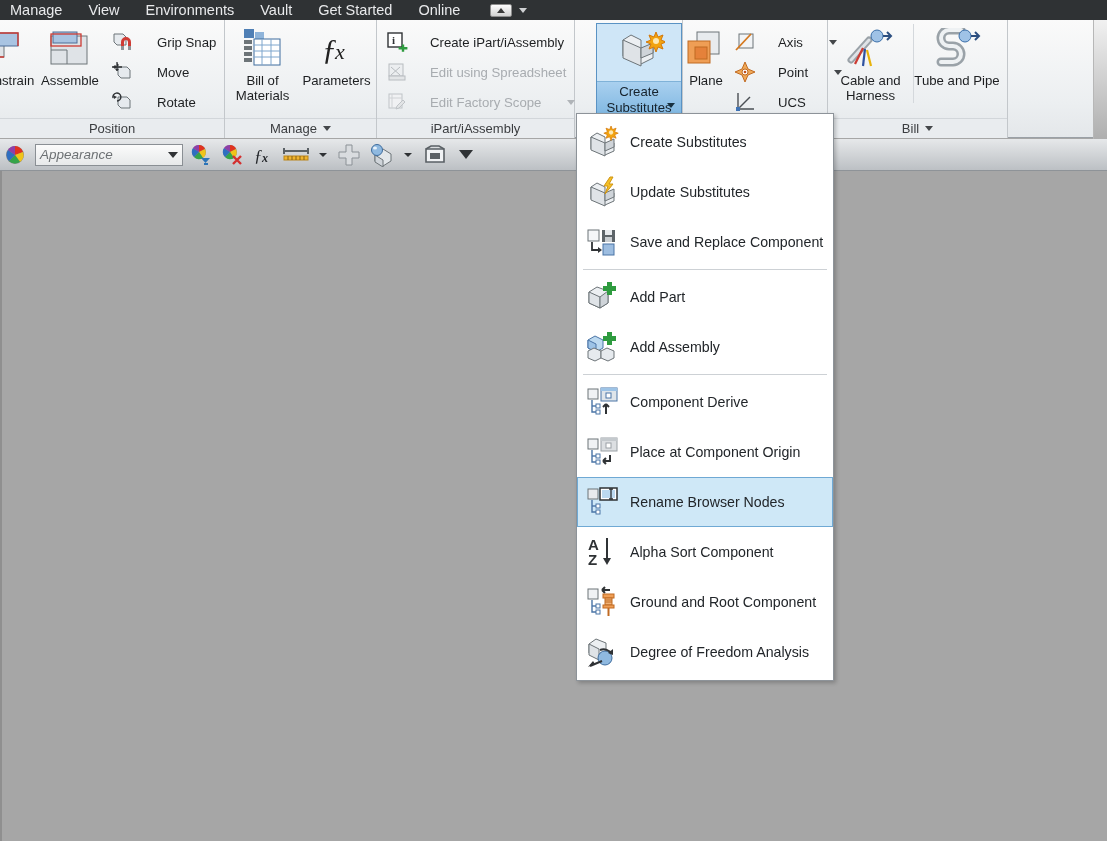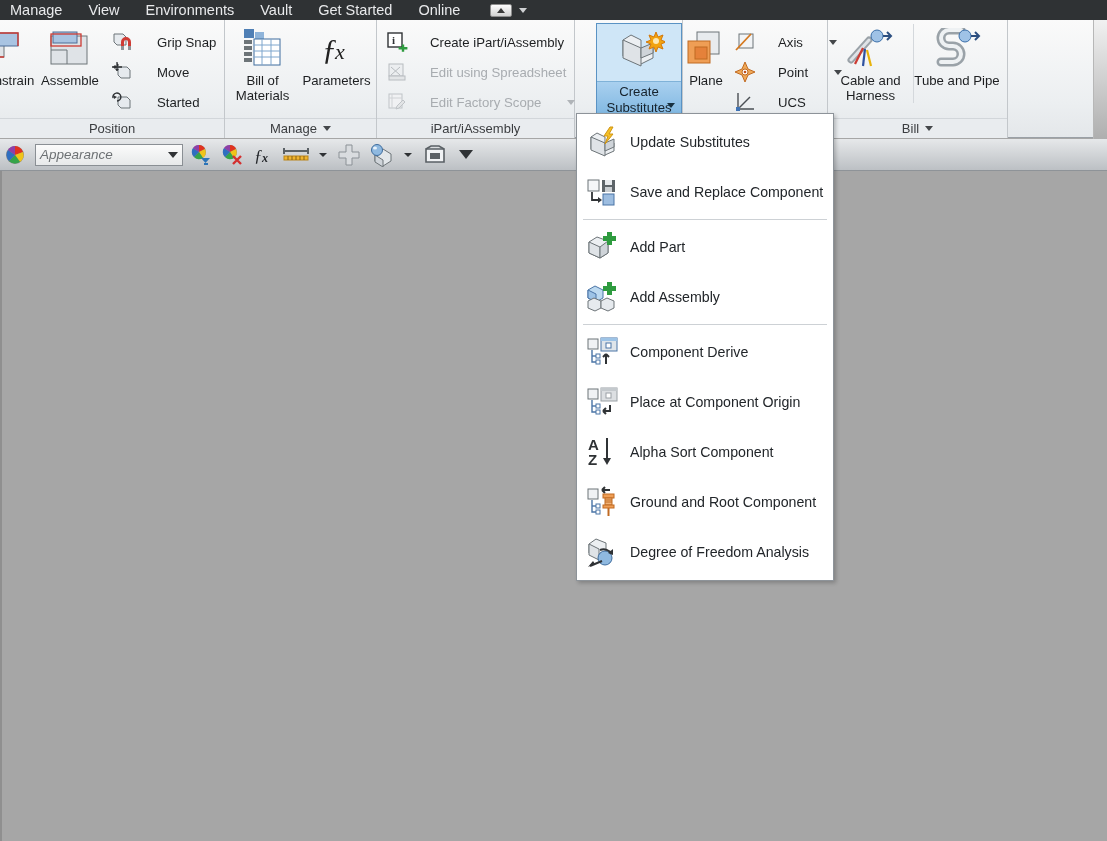--- a/index.html
+++ b/index.html
@@ -239,21 +239,21 @@
               <span class="lbl">Move</span>
             </div>
             <div class="smallbtn">
               <span class="micon" style="width:24px;height:24px">
                 <svg width="24" height="22" viewBox="0 0 24 22">
                   <path d="M7 6 h9 l3 3 v8 h-9 l-3 -3 z" fill="#e6eaee" stroke="#6d7478"></path>
                   <path d="M2 7 a4 4 0 1 1 4 3" fill="none" stroke="#2f3235" stroke-width="1.4"></path>
                   <path d="M2 4 l1 4 l3 -2 z" fill="#2f3235"></path>
                 </svg>
               </span>
-              <span class="lbl">Started</span>
+              <span class="lbl">Rotate</span>
             </div>
           </div>
         </div>
         <div class="panel-title">
           <span>Position</span>
         </div>
       </div>
 
       <div class="panel" style="width:152px">
         <div class="panel-body" style="justify-content:center">
@@ -533,20 +533,34 @@
       <svg width="16" height="14" viewBox="0 0 16 14">
         <path d="M1 2 h14 l-7 9 z" fill="#2f3235"></path>
       </svg>
     </span>
   </div>
 
   <div class="canvas"></div>
 
   <div class="dropdown">
 
+    <div class="mitem">
+      <span class="micon">
+        <svg width="34" height="32" viewBox="0 0 34 32">
+          <path d="M5 11 l6 -4 l8 4 v6 l9 0 v8 l-9 4 l-14 -6 z" fill="#eceff2" stroke="#6d7478"></path>
+          <path d="M5 11 l14 6 v13 l-14 -6 z" fill="#dfe3e7" stroke="#6d7478"></path>
+          <path d="M19 17 l9 -4 v8 l-9 4 z" fill="#cfd4d9" stroke="#6d7478"></path>
+          <g transform="translate(20,0) scale(0.72)">
+            <path d="M7 0 l2 5 l5 -2 l-2 5 l5 2 l-5 2 l2 5 l-5 -2 l-2 5 l-2 -5 l-5 2 l2 -5 l-5 -2 l5 -2 l-2 -5 l5 2 z" fill="#f2a30f" stroke="#d4790b"></path>
+            <circle cx="7" cy="9" r="3" fill="#fde9b4"></circle>
+          </g>
+        </svg>
+      </span>
+      <span class="mlbl">Create Substitutes</span>
+    </div>
 
     <div class="mitem">
       <span class="micon">
         <svg width="34" height="32" viewBox="0 0 34 32">
           <path d="M5 11 l6 -4 l8 4 v6 l9 0 v8 l-9 4 l-14 -6 z" fill="#eceff2" stroke="#6d7478"></path>
           <path d="M5 11 l14 6 v13 l-14 -6 z" fill="#dfe3e7" stroke="#6d7478"></path>
           <path d="M19 17 l9 -4 v8 l-9 4 z" fill="#cfd4d9" stroke="#6d7478"></path>
           <path d="M24 1 l-6 9 h4 l-3 8 l8 -10 h-4 l4 -7 z" fill="#f5c027" stroke="#cf9412"></path>
         </svg>
       </span>
@@ -625,20 +639,35 @@
           <path d="M6 14 v12 h6" fill="none" stroke="#4a74a6" stroke-width="1.4"></path>
           <path d="M6 20 h4" fill="none" stroke="#4a74a6" stroke-width="1.4"></path>
           <rect x="10" y="18" width="4" height="4" fill="#fff" stroke="#4a74a6"></rect>
           <rect x="10" y="24" width="4" height="4" fill="#fff" stroke="#4a74a6"></rect>
           <path d="M24 19 v6 h-7 M17 25 l3 -3 M17 25 l3 3" stroke="#2f3235" stroke-width="2" fill="none"></path>
         </svg>
       </span>
       <span class="mlbl">Place at Component Origin</span>
     </div>
 
+    <div class="mitem sel">
+      <span class="micon">
+        <svg width="34" height="32" viewBox="0 0 34 32">
+          <rect x="2" y="3" width="10" height="10" fill="#e8ebee" stroke="#6d7478"></rect>
+          <rect x="14" y="2" width="17" height="12" fill="#fff" stroke="#2f3235" stroke-width="1.5"></rect>
+          <rect x="16" y="4" width="13" height="8" fill="#bcd9f0"></rect>
+          <path d="M25 3 v10 M23 3 h4 M23 13 h4" stroke="#2f3235" stroke-width="1.3"></path>
+          <path d="M6 14 v12 h6" fill="none" stroke="#4a74a6" stroke-width="1.4"></path>
+          <path d="M6 20 h4" fill="none" stroke="#4a74a6" stroke-width="1.4"></path>
+          <rect x="10" y="18" width="4" height="4" fill="#fff" stroke="#4a74a6"></rect>
+          <rect x="10" y="24" width="4" height="4" fill="#fff" stroke="#4a74a6"></rect>
+        </svg>
+      </span>
+      <span class="mlbl">Rename Browser Nodes</span>
+    </div>
 
     <div class="mitem">
       <span class="micon">
         <svg width="34" height="32" viewBox="0 0 34 32">
           <text x="2" y="14" font-family="Liberation Sans, sans-serif" font-size="15" font-weight="bold" fill="#2f3235">A</text>
           <text x="2" y="29" font-family="Liberation Sans, sans-serif" font-size="15" font-weight="bold" fill="#2f3235">Z</text>
           <path d="M21 2 v22" stroke="#2f3235" stroke-width="2"></path>
           <path d="M17 22 l4 7 l4 -7 z" fill="#2f3235"></path>
         </svg>
       </span>

